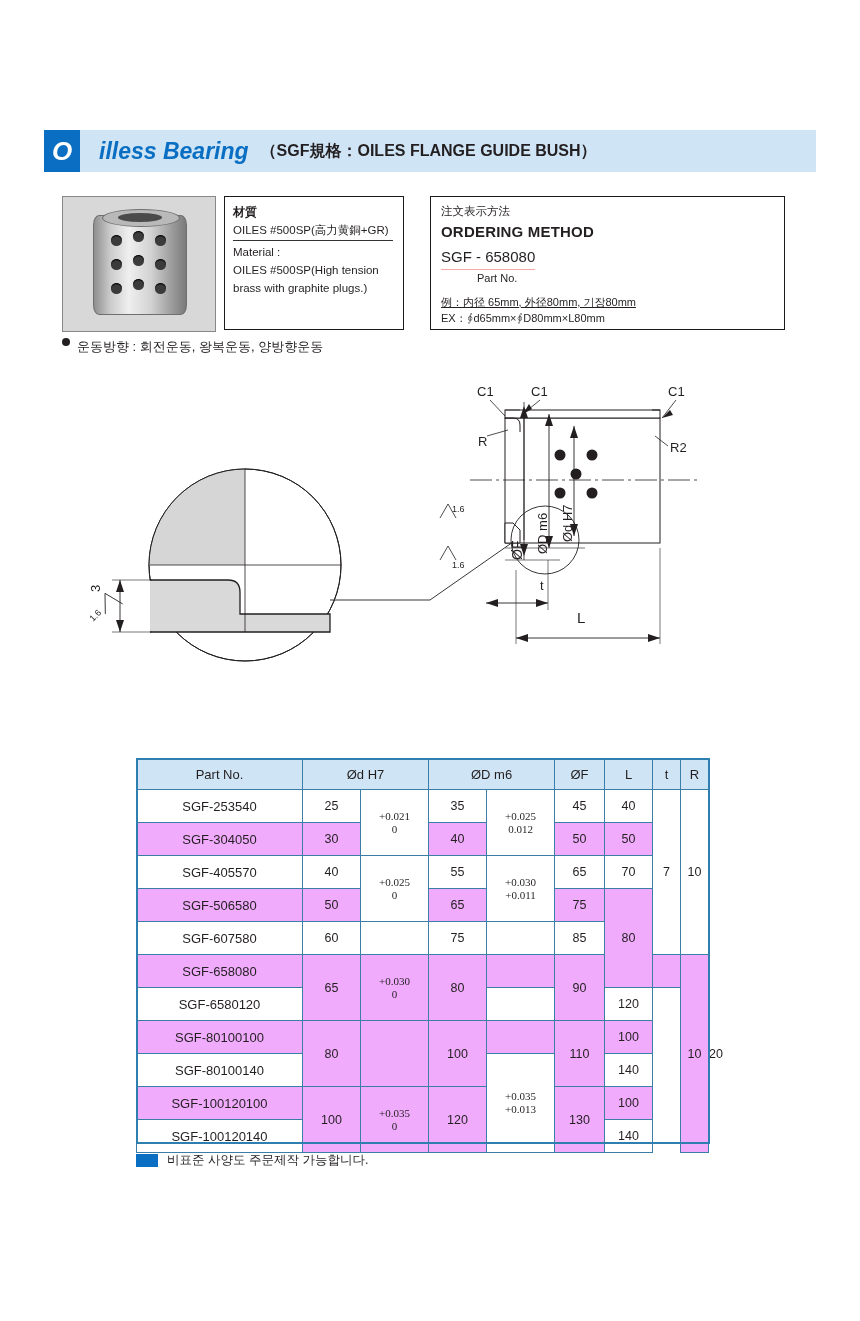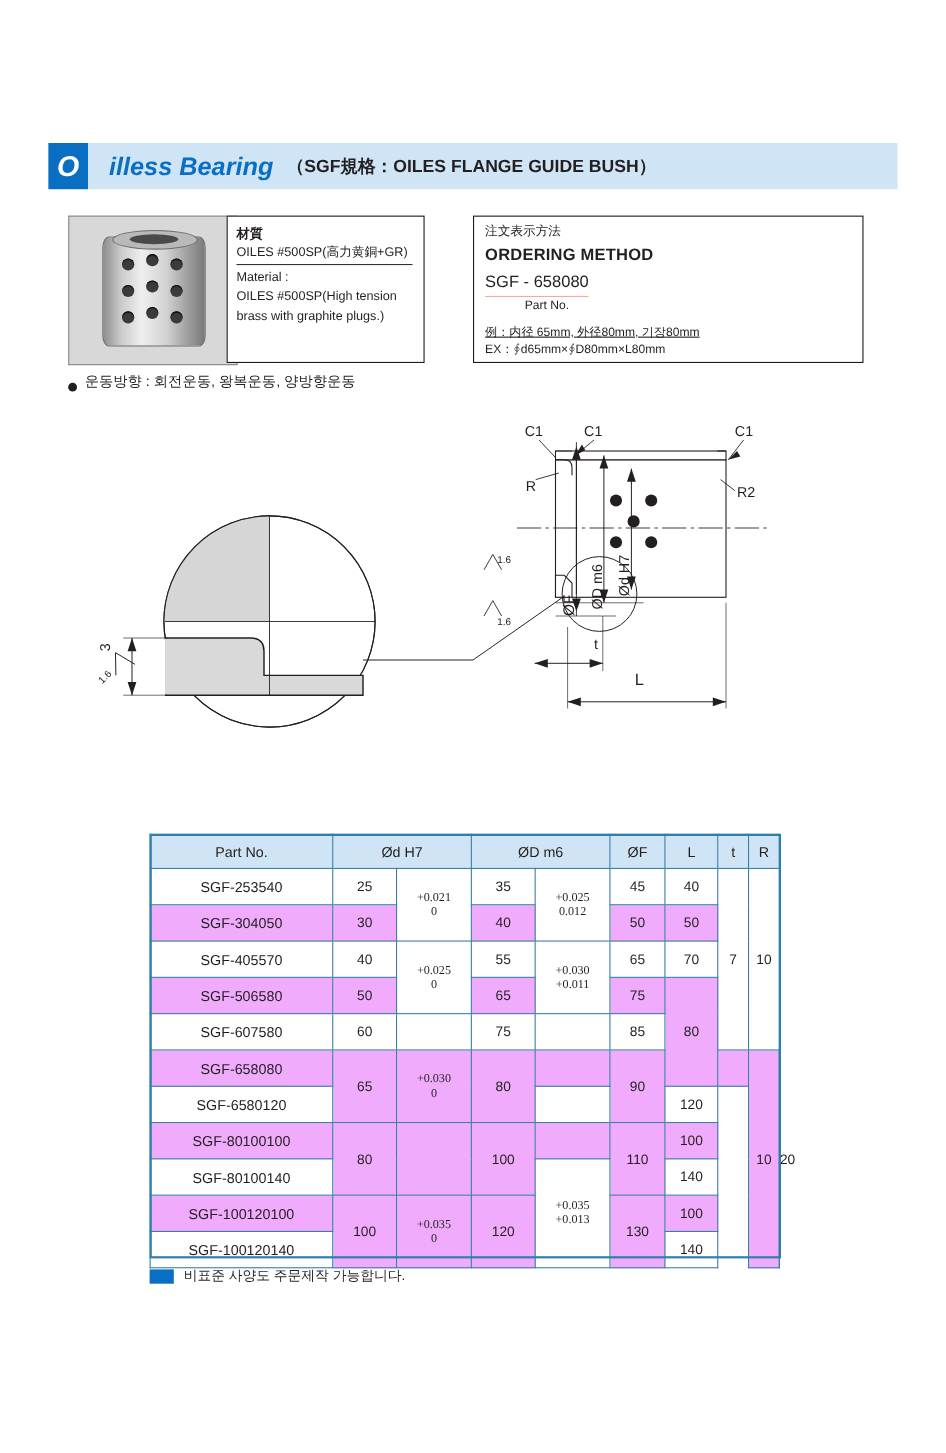--- a/index.html
+++ b/index.html
@@ -105,21 +105,21 @@
     position: absolute;
     width: 11px;
     height: 11px;
     border-radius: 50%;
     background: #3b3b3b;
     box-shadow: inset 0 1px 1px #000;
   }
 
   .matbox {
     position: absolute;
-    left: 206px;
+    left: 224px;
     top: 196px;
     width: 180px;
     height: 134px;
     border: 1px solid #1b1b1b;
     background: #ffffff;
     padding: 6px 8px;
     box-sizing: border-box;
     font-size: 11.5px;
     line-height: 1.55;
   }
@@ -155,21 +155,21 @@
   .orderbox .partno { font-size: 11px; margin-left: 36px; }
   .orderbox .ex1 { margin-top: 7px; font-size: 11px; text-decoration: underline;}
   .orderbox .ex2 { font-size: 11px;}
 
   .motion {
     position: absolute;
     left: 62px;
     top: 338px;
     font-size: 13px;
     display: flex;
-    align-items: flex-end;
+    align-items: flex-start;
   }
   .motion .bullet {
     width: 8px; height: 8px; border-radius: 50%;
     background: #231f20; margin-right: 7px;
   }
 
   
   .drawing {
     position: absolute;
     left: 0;

